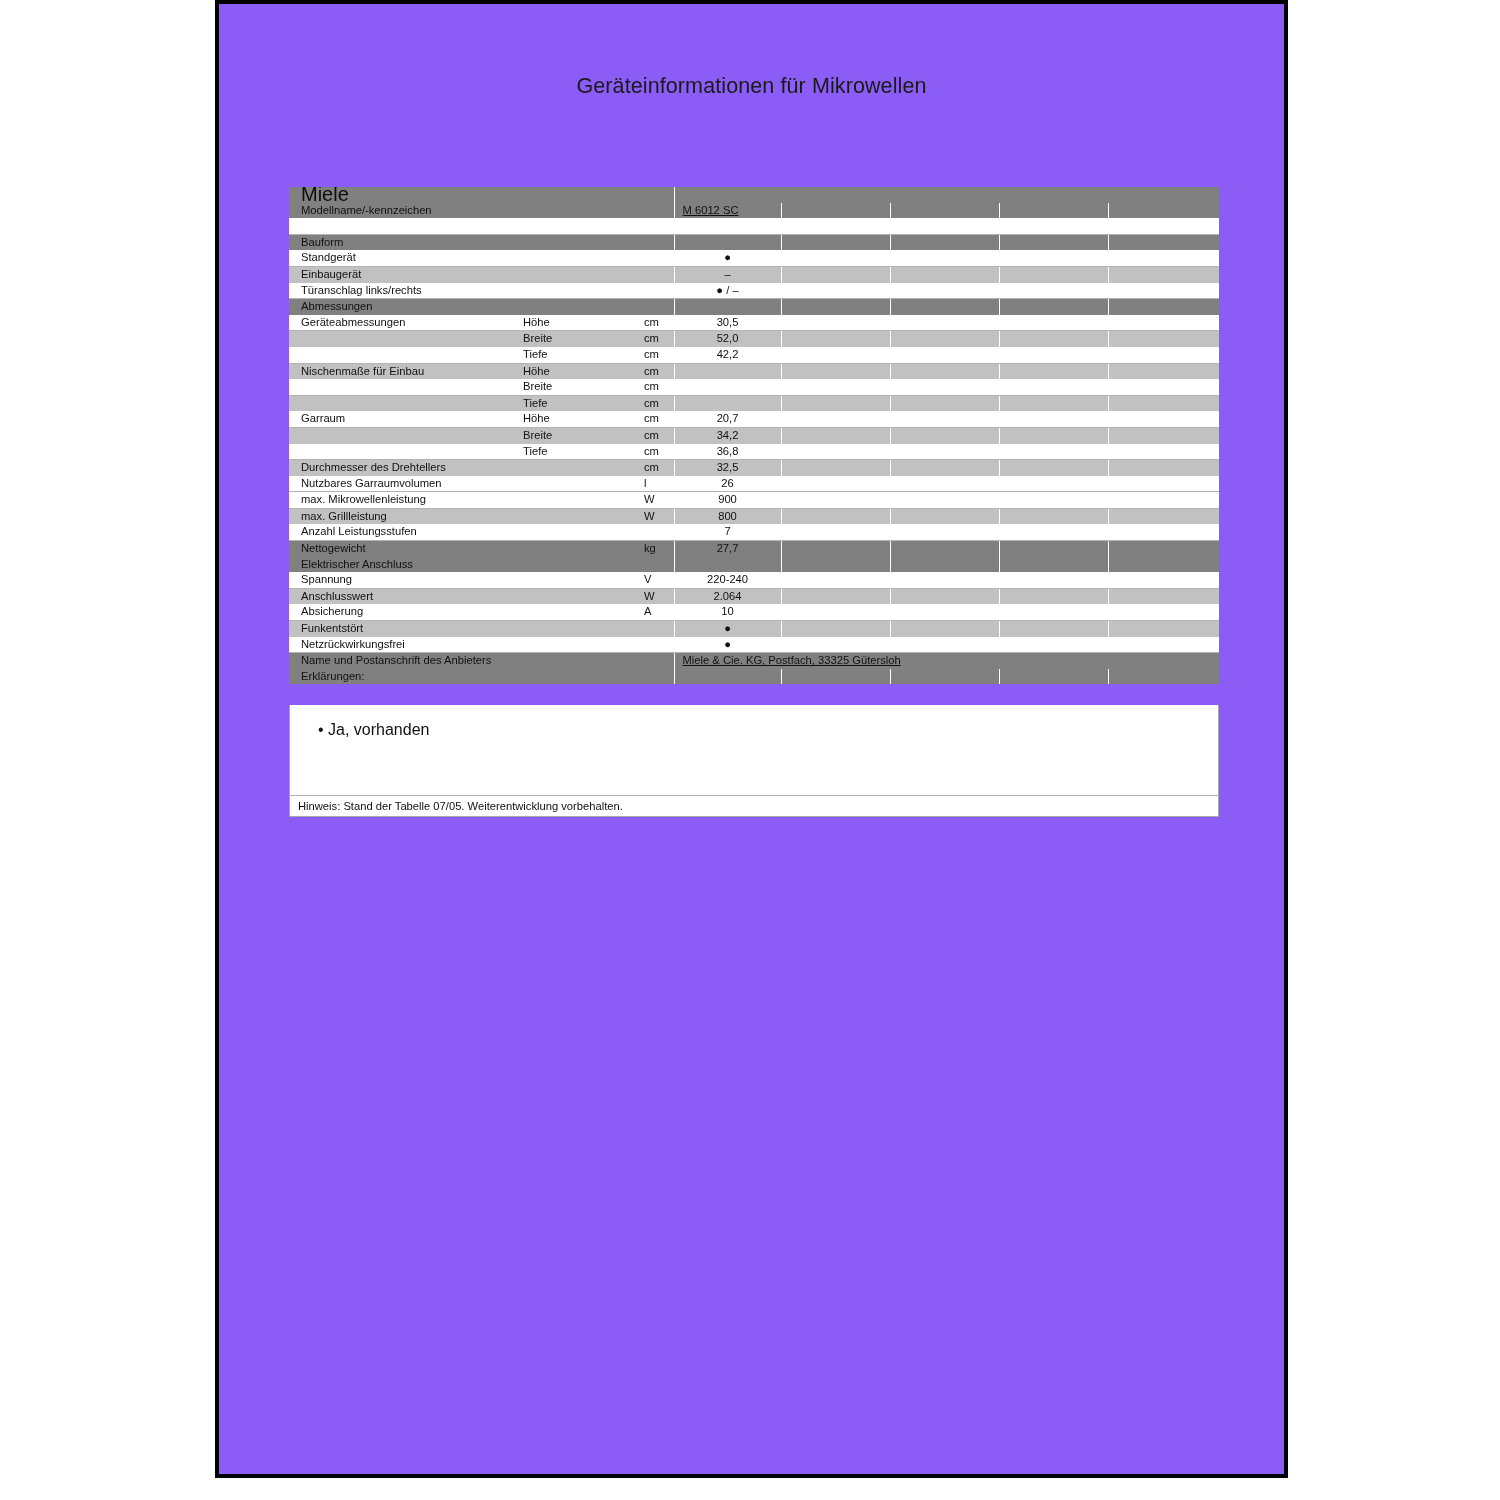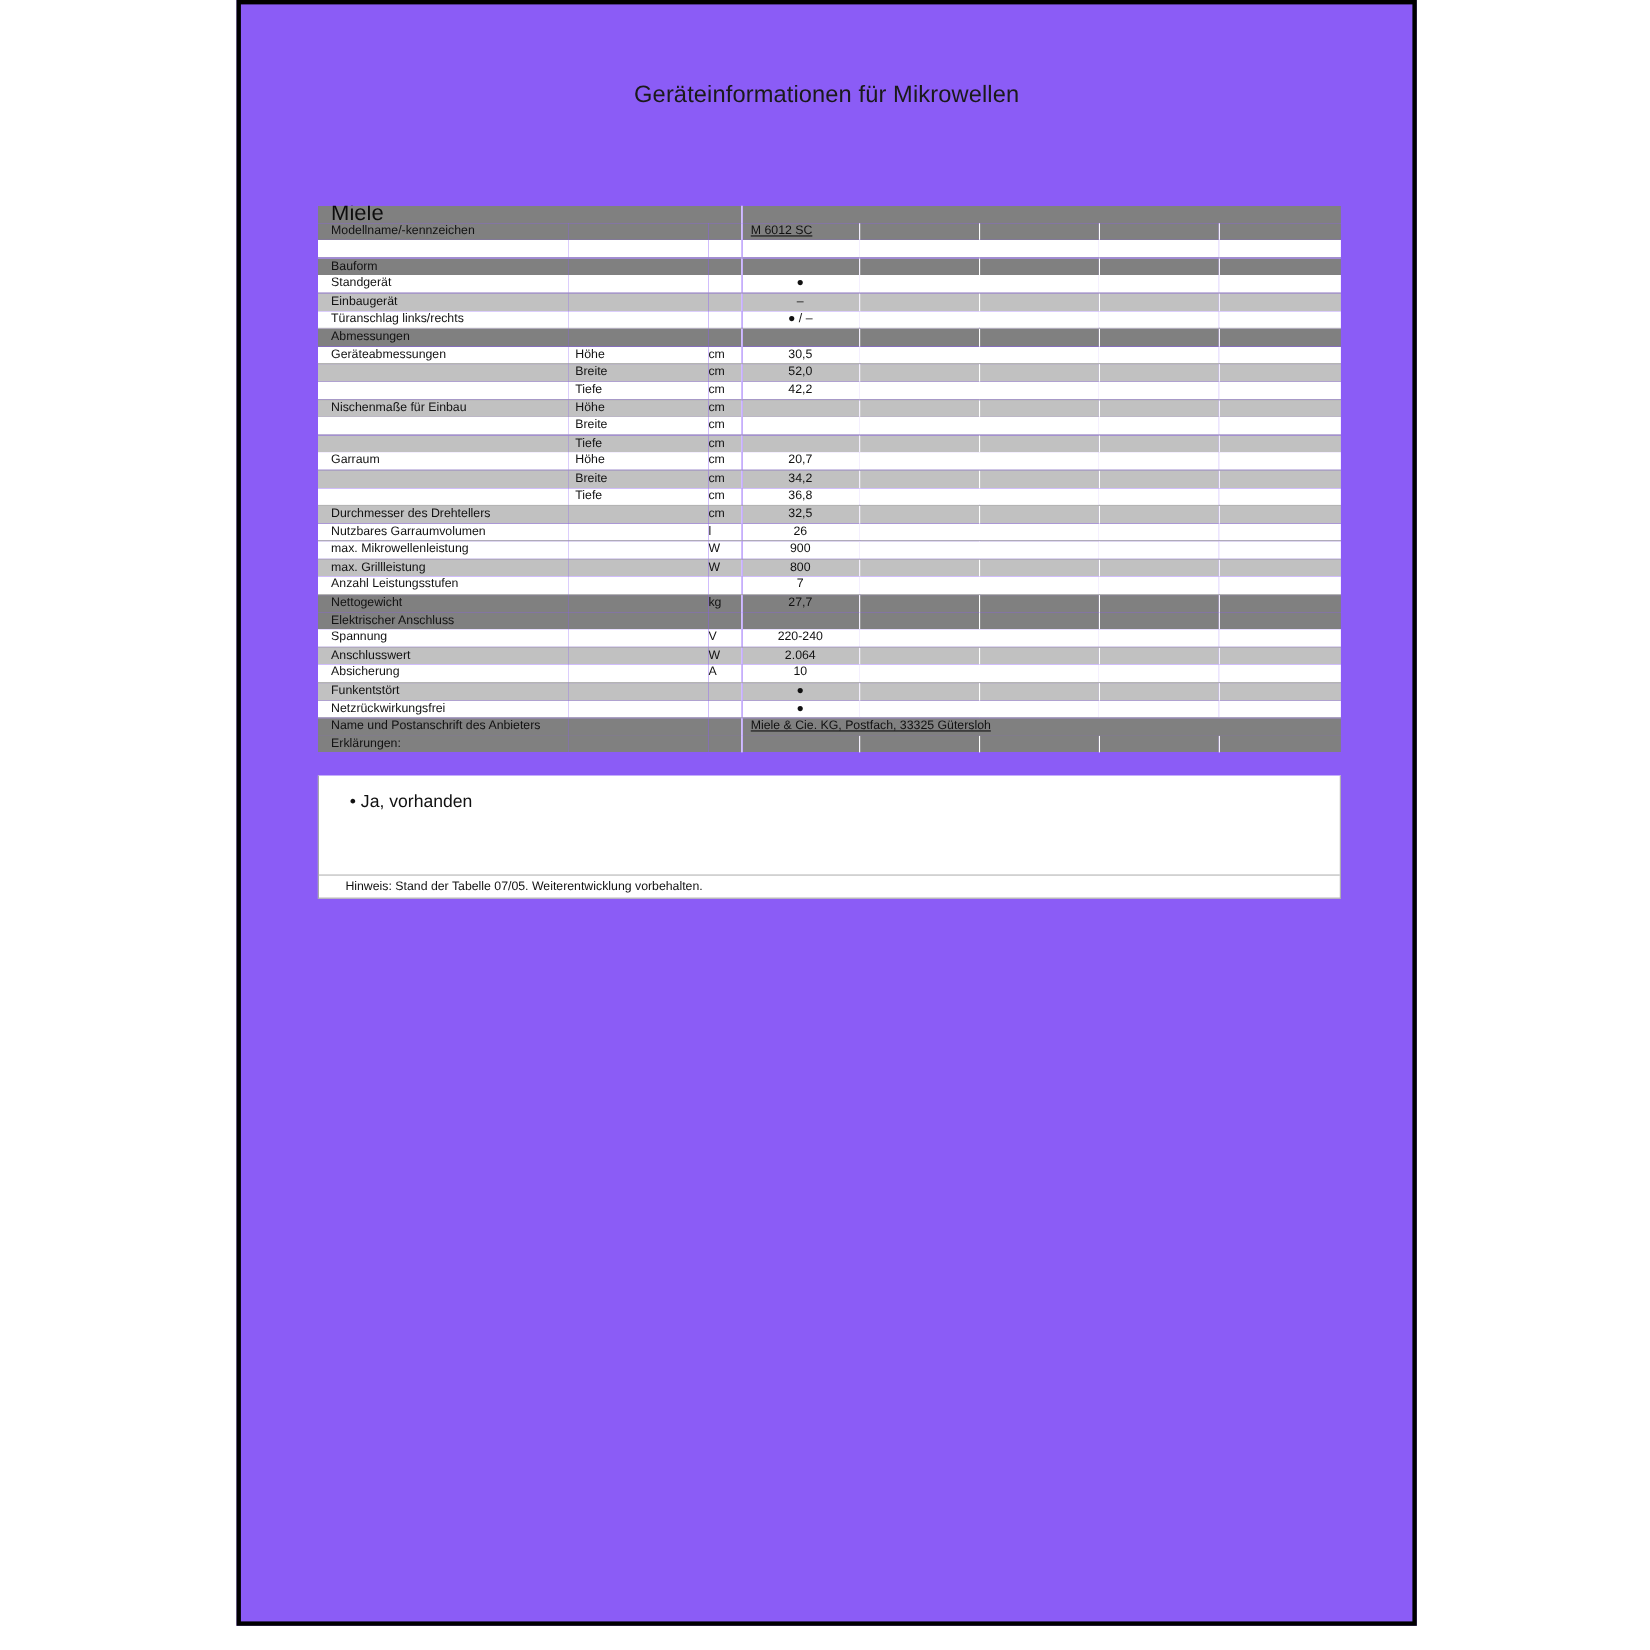--- a/index.html
+++ b/index.html
@@ -108,21 +108,21 @@
   #expl-legend {
     position: absolute;
     left: 12px;
     top: 16px;
     font-size: 16px;
     color: #111111;
     margin-left: 16px;
   }
   #expl-note {
     position: absolute;
-    left: 24px;
+    left: 8px;
     bottom: 4px;
     font-size: 11.2px;
     color: #111111;
   }
   #expl-note-rule {
     position: absolute;
     left: 0;
     right: 0;
     bottom: 20px;
     height: 1px;

